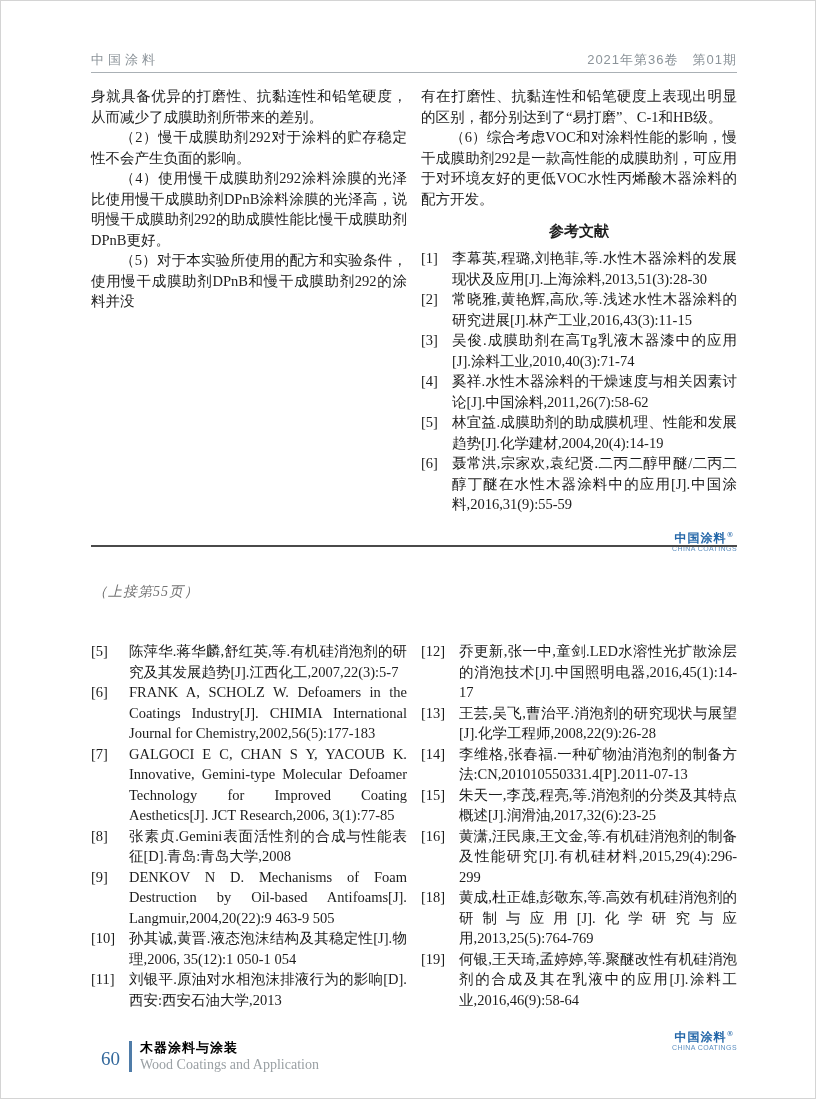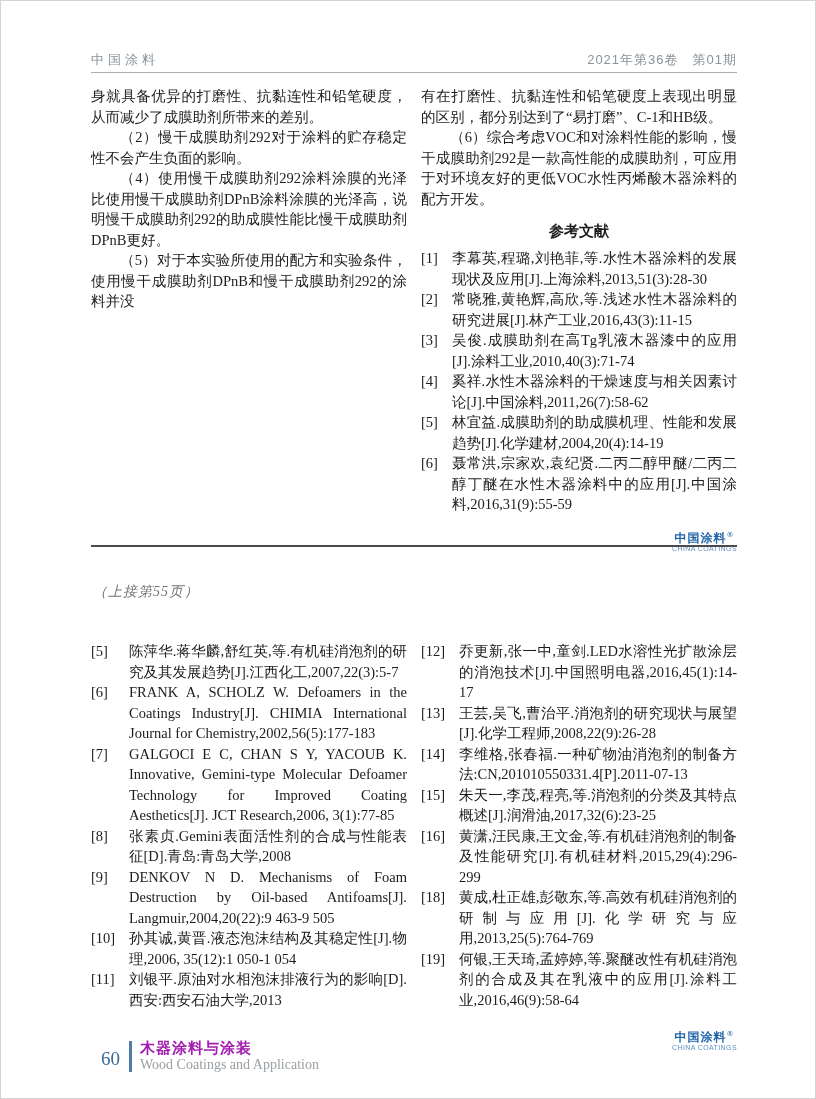--- a/index.html
+++ b/index.html
@@ -63,22 +63,22 @@
     position:absolute;top:582px;left:92px;font-size:14px;font-style:italic;
     color:#737373;letter-spacing:1px;
   }
   .footer{position:absolute;top:1038px;left:100px;display:flex;align-items:center;}
   .page-num{
     font-size:19px;color:var(--footer-blue);margin-top:5px;
     font-family:"Liberation Serif","DejaVu Serif",serif;
   }
   .footer-bar{width:3px;height:31px;background:#4f7ca8;margin:1px 8px 0 9px;}
   .footer-cn{
-    font-size:15px;font-weight:bold;color:#a21caf;letter-spacing:1px;
-    font-family:Liberation Sans, sans-serif;line-height:17px;
+    font-size:13px;font-weight:bold;color:#000000;letter-spacing:1px;
+    font-family:Liberation Serif, serif;line-height:17px;
   }
   .footer-en{
     font-size:14px;color:#9aa0a4;margin-top:1px;
     font-family:"Liberation Serif","DejaVu Serif",serif;
   }
 </style>
 </head>
 <body>
 
 <div class="page">

